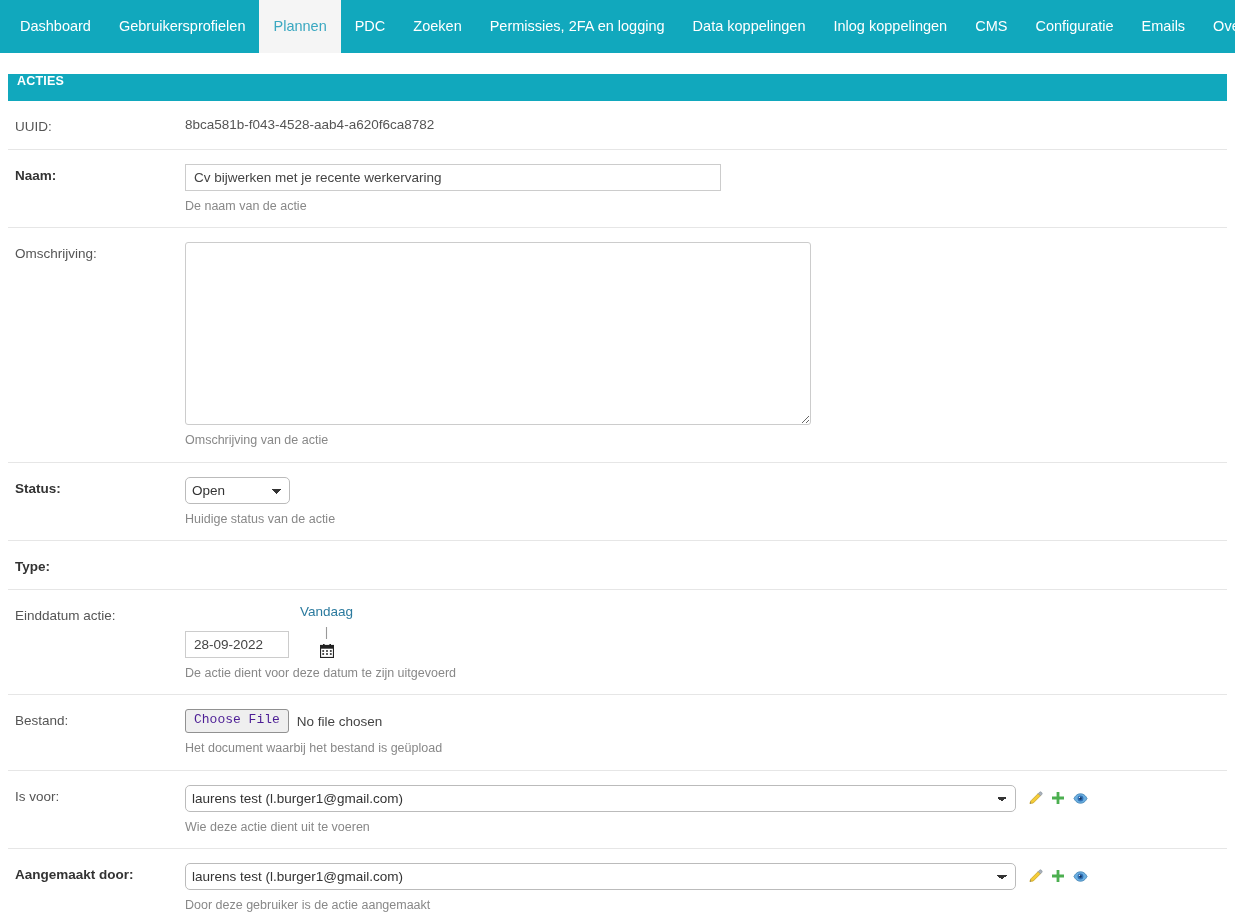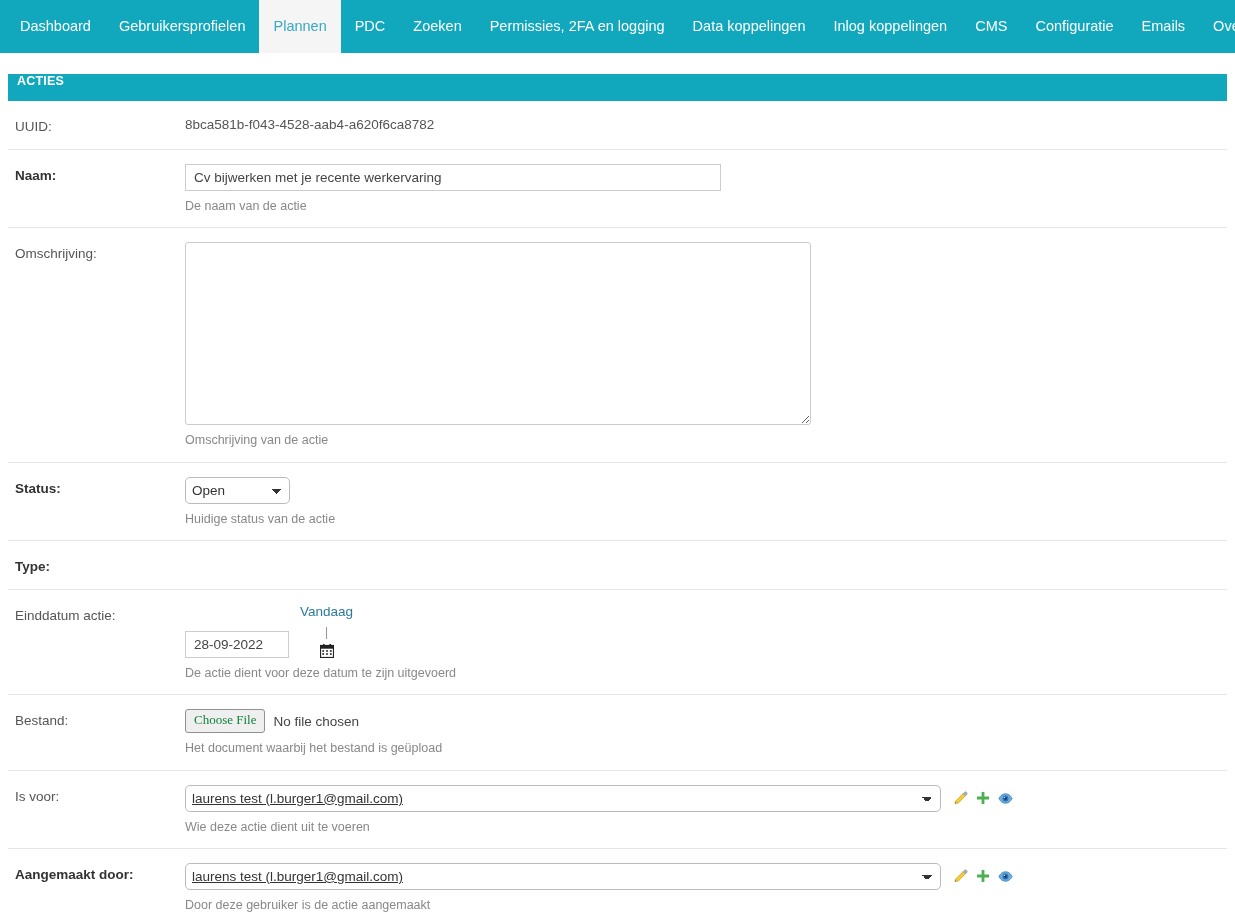--- a/index.html
+++ b/index.html
@@ -144,27 +144,26 @@
       linear-gradient(135deg, #333 50%, transparent 50%);
     background-position:
       calc(100% - 13px) calc(50% + 1px),
       calc(100% - 8px) calc(50% + 1px);
     background-size: 5px 5px, 5px 5px;
     background-repeat: no-repeat;
   }
   .select-status { width: 105px; }
   .select-type   { width: 108px; }
   .select-user {
-    width: 756px;
+    width: 831px;
     height: 26px;
     padding-left: 8px;
     background-position:
       calc(100% - 16px) calc(50% + 1px),
       calc(100% - 11px) calc(50% + 1px);
-    text-decoration: underline;
   }
 
   .inline-row { display: flex; align-items: flex-end; }
 
   .date-links {
     margin-left: 11px;
     font-size: 13.5px;
     color: #777;
     display: flex;
     align-items: center;
@@ -178,23 +177,23 @@
   }
   .date-sep { color: #999; }
   .cal-icon { line-height: 1; display: inline-flex; cursor: pointer; }
 
   
   .file-wrap { display: flex; align-items: center; }
   .file-btn {
     border: 1px solid #919191;
     background: #efefef;
     border-radius: 3px;
-    font-family: Liberation Serif, serif;
+    font-family: Liberation Mono, monospace;
     font-size: 13px;
-    color: #15803d;
+    color: #4c1d95;
     padding: 2px 8px 3px 8px;
     cursor: pointer;
     line-height: 1.3;
   }
   .file-name {
     margin-left: 8px;
     font-size: 13.5px;
     color: #444;
   }
 

